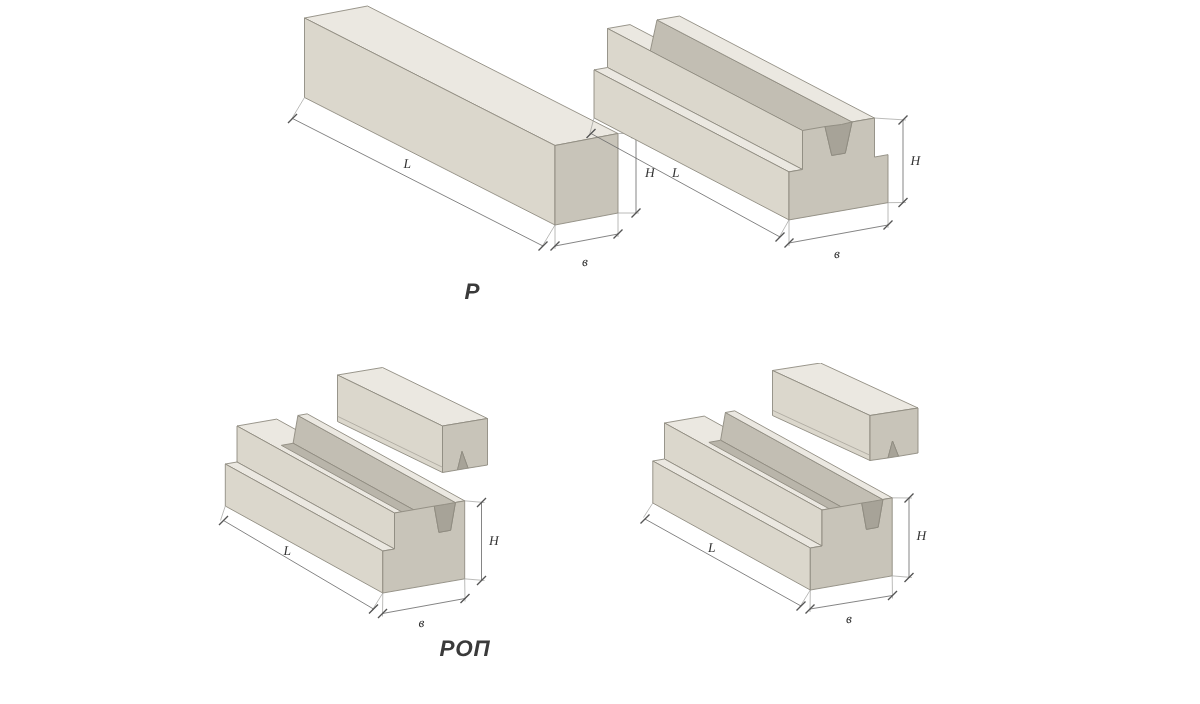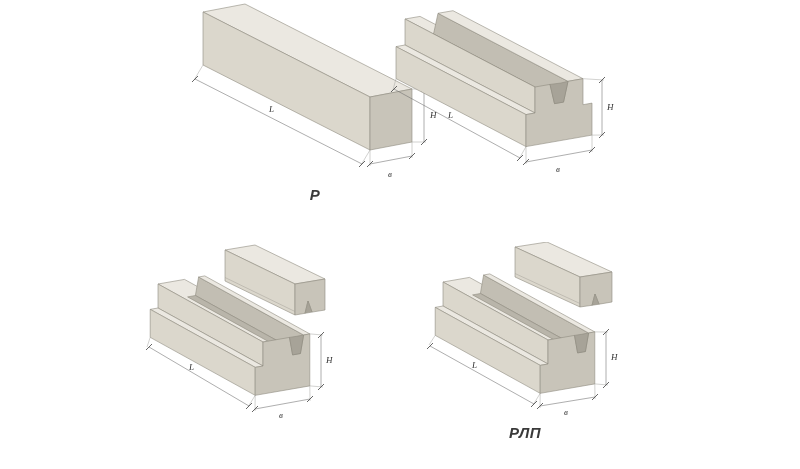--- a/index.html
+++ b/index.html
@@ -102,20 +102,21 @@
         <path class="ext" d="M5.2,95.35 L2,105 M110.2,153.35 L103,165 M110.2,153.35 L110,169 M164.8,143.9 L165,159 M164.8,91.9 L178,93 M164.8,143.9 L178,145"></path>
         <path class="dim" d="M4,105 L104,164"></path>
         <path class="dim" d="M110,167 L165,157"></path>
         <path class="dim" d="M176,93 L176,145"></path>
         <path class="tick" d="M1,108 L7,102 M101,167 L107,161 M107,170 L113,164 M162,160 L168,154 M173,96 L179,90 M173,148 L179,142"></path>
         <text class="dimtext" x="44" y="128">L</text>
         <text class="dimtext" x="134" y="176">в</text>
         <text class="dimtext" x="181" y="121">H</text>
       </g>
     </svg>
+    <div class="fig-label">РОП</div>
   </div>
 
   <div class="fig" style="left:420px;top:242px;width:210px;">
     <svg width="210" height="178" viewBox="0 0 210 178">
       <g>
         <polygon class="face-top" points="95,5 127,0 192,30 160,35"></polygon>
         <polygon class="face-side" points="95,5 160,35 160,65 95,35"></polygon>
         <polygon class="face-end" points="160,35 192,30 192,60 179,62.2 175,52 172,63.3 160,65"></polygon>
         <polygon class="face-notch" points="179,62.2 175,52 172,63.3"></polygon>
         <path class="edgeline" d="M95,31.5 L160,61.5"></path>
@@ -135,16 +136,15 @@
         <path class="ext" d="M15.2,93.35 L9,103 M120.2,151.35 L113,163 M120.2,151.35 L120,166 M174.8,141.9 L175,157 M174.8,89.9 L188,90 M174.8,141.9 L188,143"></path>
         <path class="dim" d="M10,104 L114,162"></path>
         <path class="dim" d="M120,164 L175,155"></path>
         <path class="dim" d="M186,90 L186,143"></path>
         <path class="tick" d="M7,107 L13,101 M111,165 L117,159 M117,167 L123,161 M172,158 L178,152 M183,93 L189,87 M183,146 L189,140"></path>
         <text class="dimtext" x="52" y="126">L</text>
         <text class="dimtext" x="144" y="173">в</text>
         <text class="dimtext" x="191" y="118">H</text>
       </g>
     </svg>
-    <div class="fig-label">РЛП</div>
   </div>
 
 </div>
 
 </body></html>

